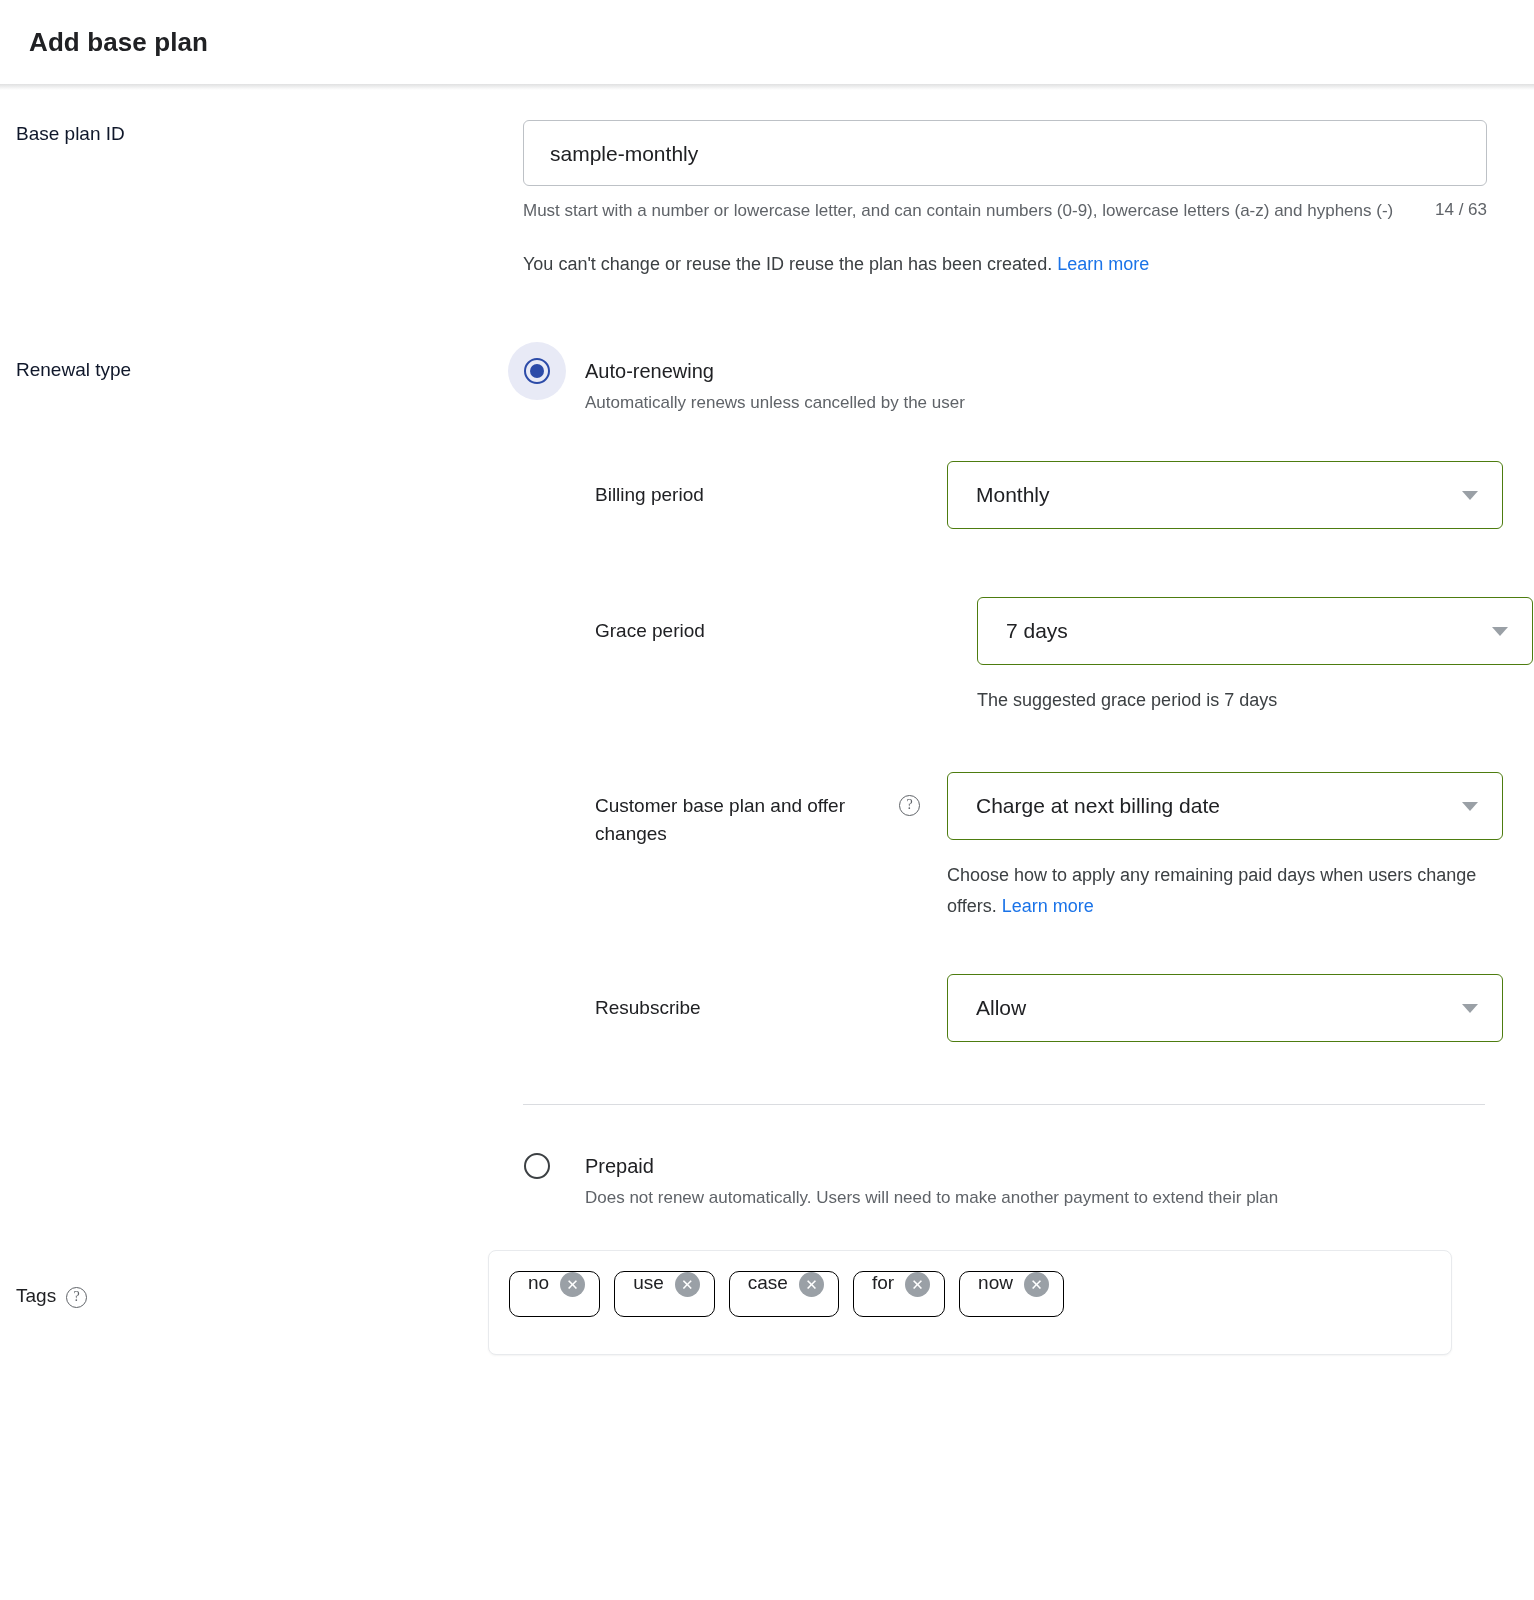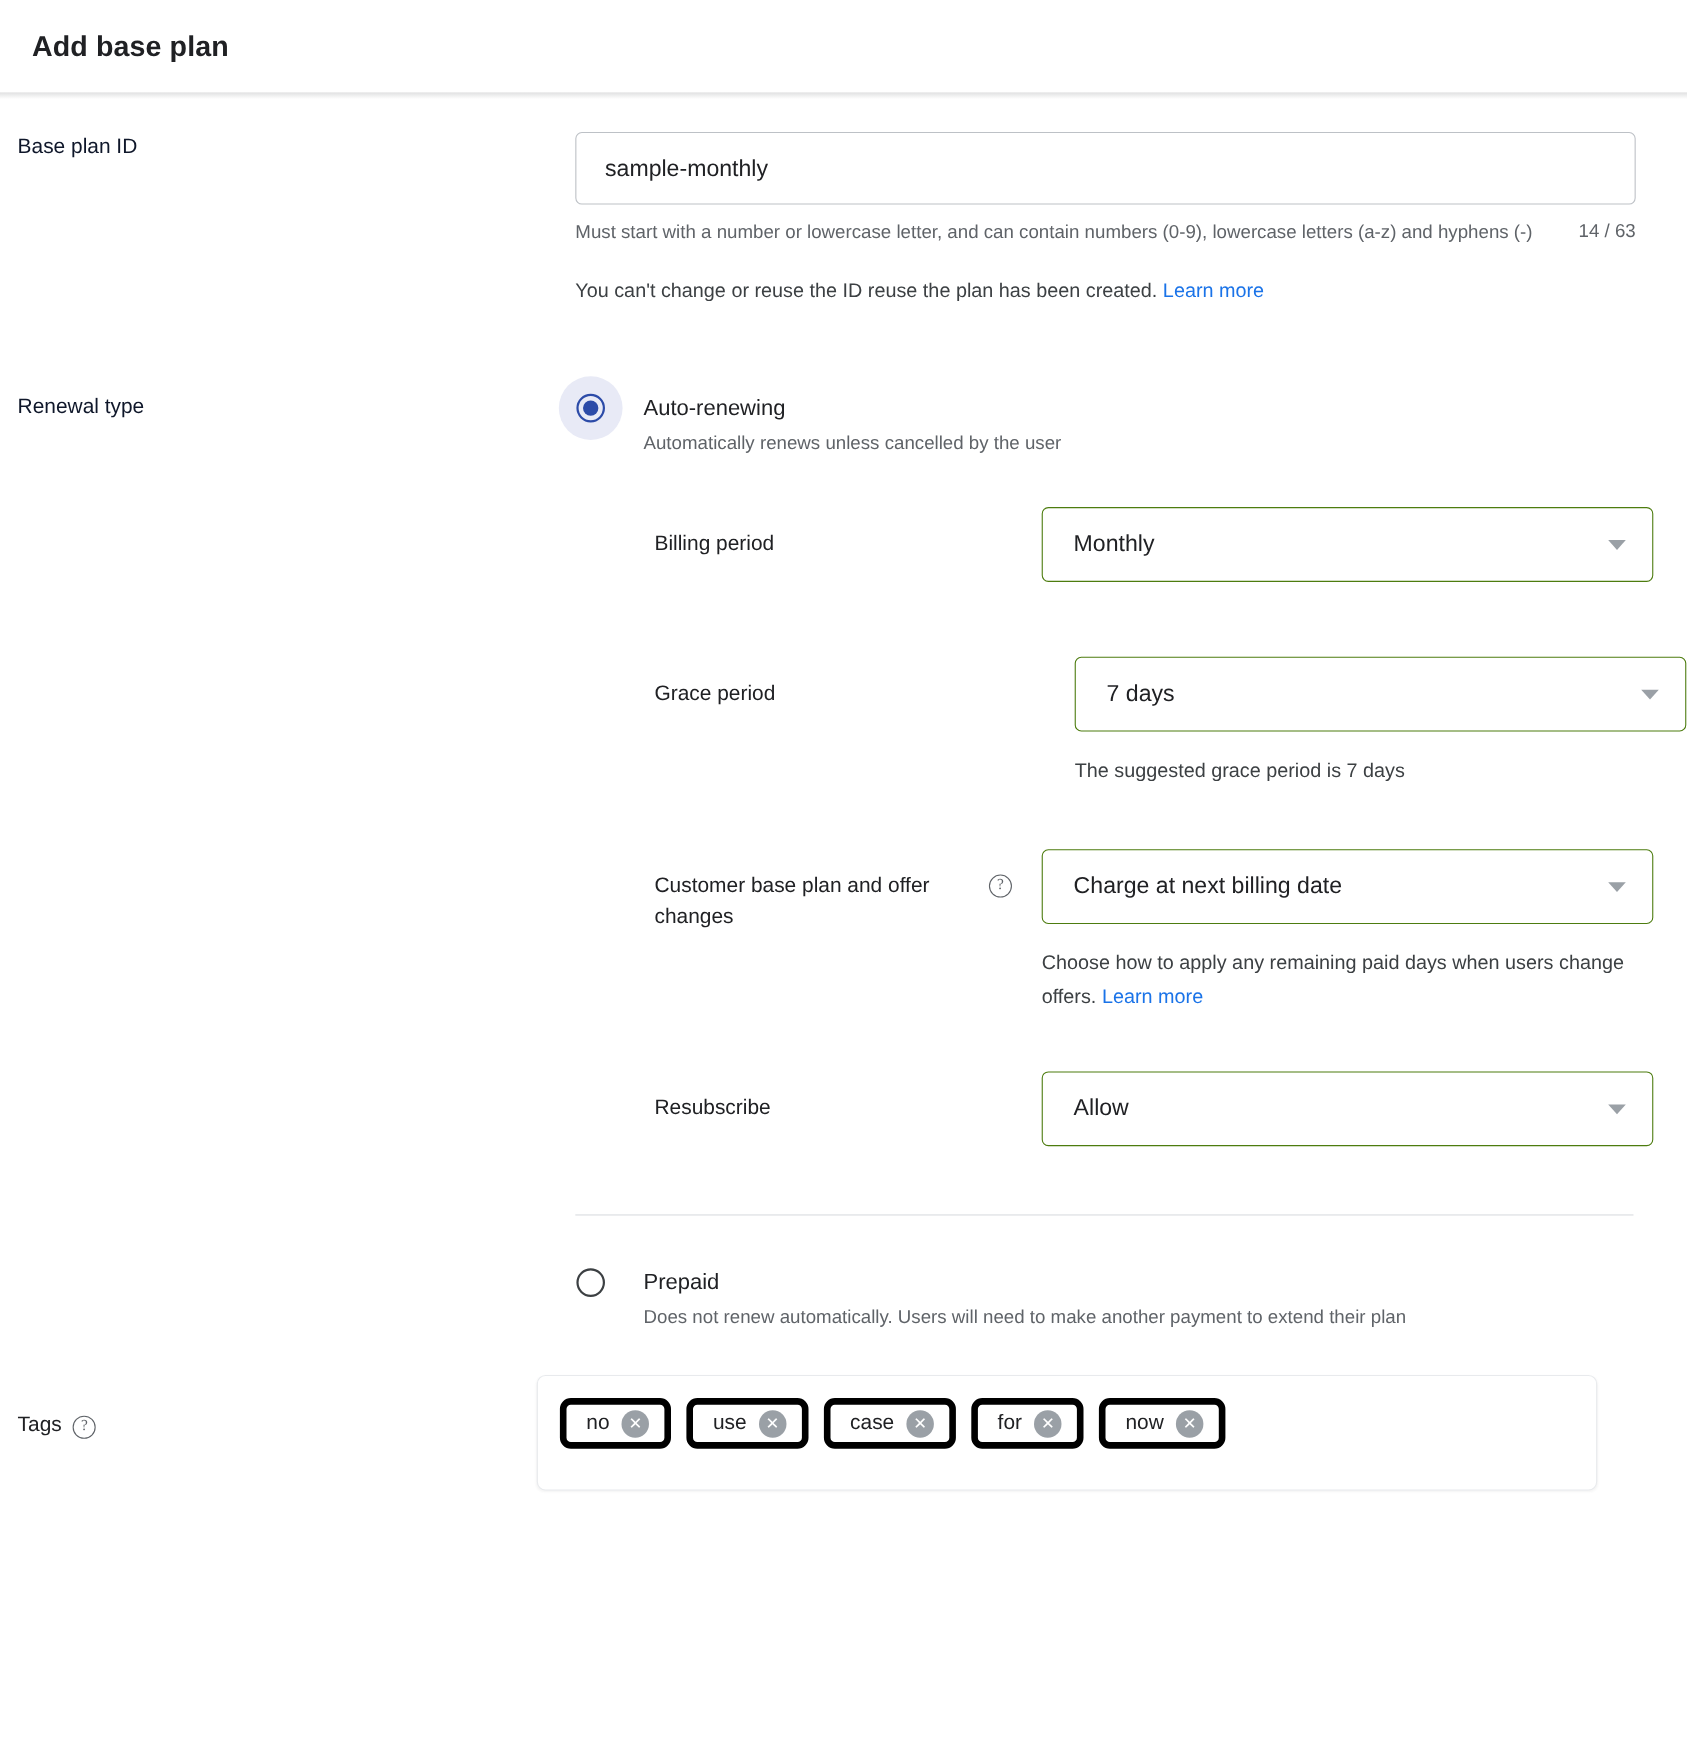--- a/index.html
+++ b/index.html
@@ -251,24 +251,23 @@
     border-radius: 8px;
     background: #fff;
     padding: 20px 20px;
     display: flex;
     flex-wrap: wrap;
     gap: 14px;
     box-shadow: 0 1px 2px rgba(60,64,67,0.06);
   }
   .chip {
     height: 46px;
-    border: 6px solid #000000;
+    border: 1px solid #000000;
     border-radius: 10px;
     display: inline-flex;
-    align-items: center;
     gap: 11px;
     padding: 0 14px 0 18px;
     background: #fff;
     cursor: pointer;
   }
   .chip-text {
     font-size: 19px;
     color: #202124;
   }
   .chip-x {

